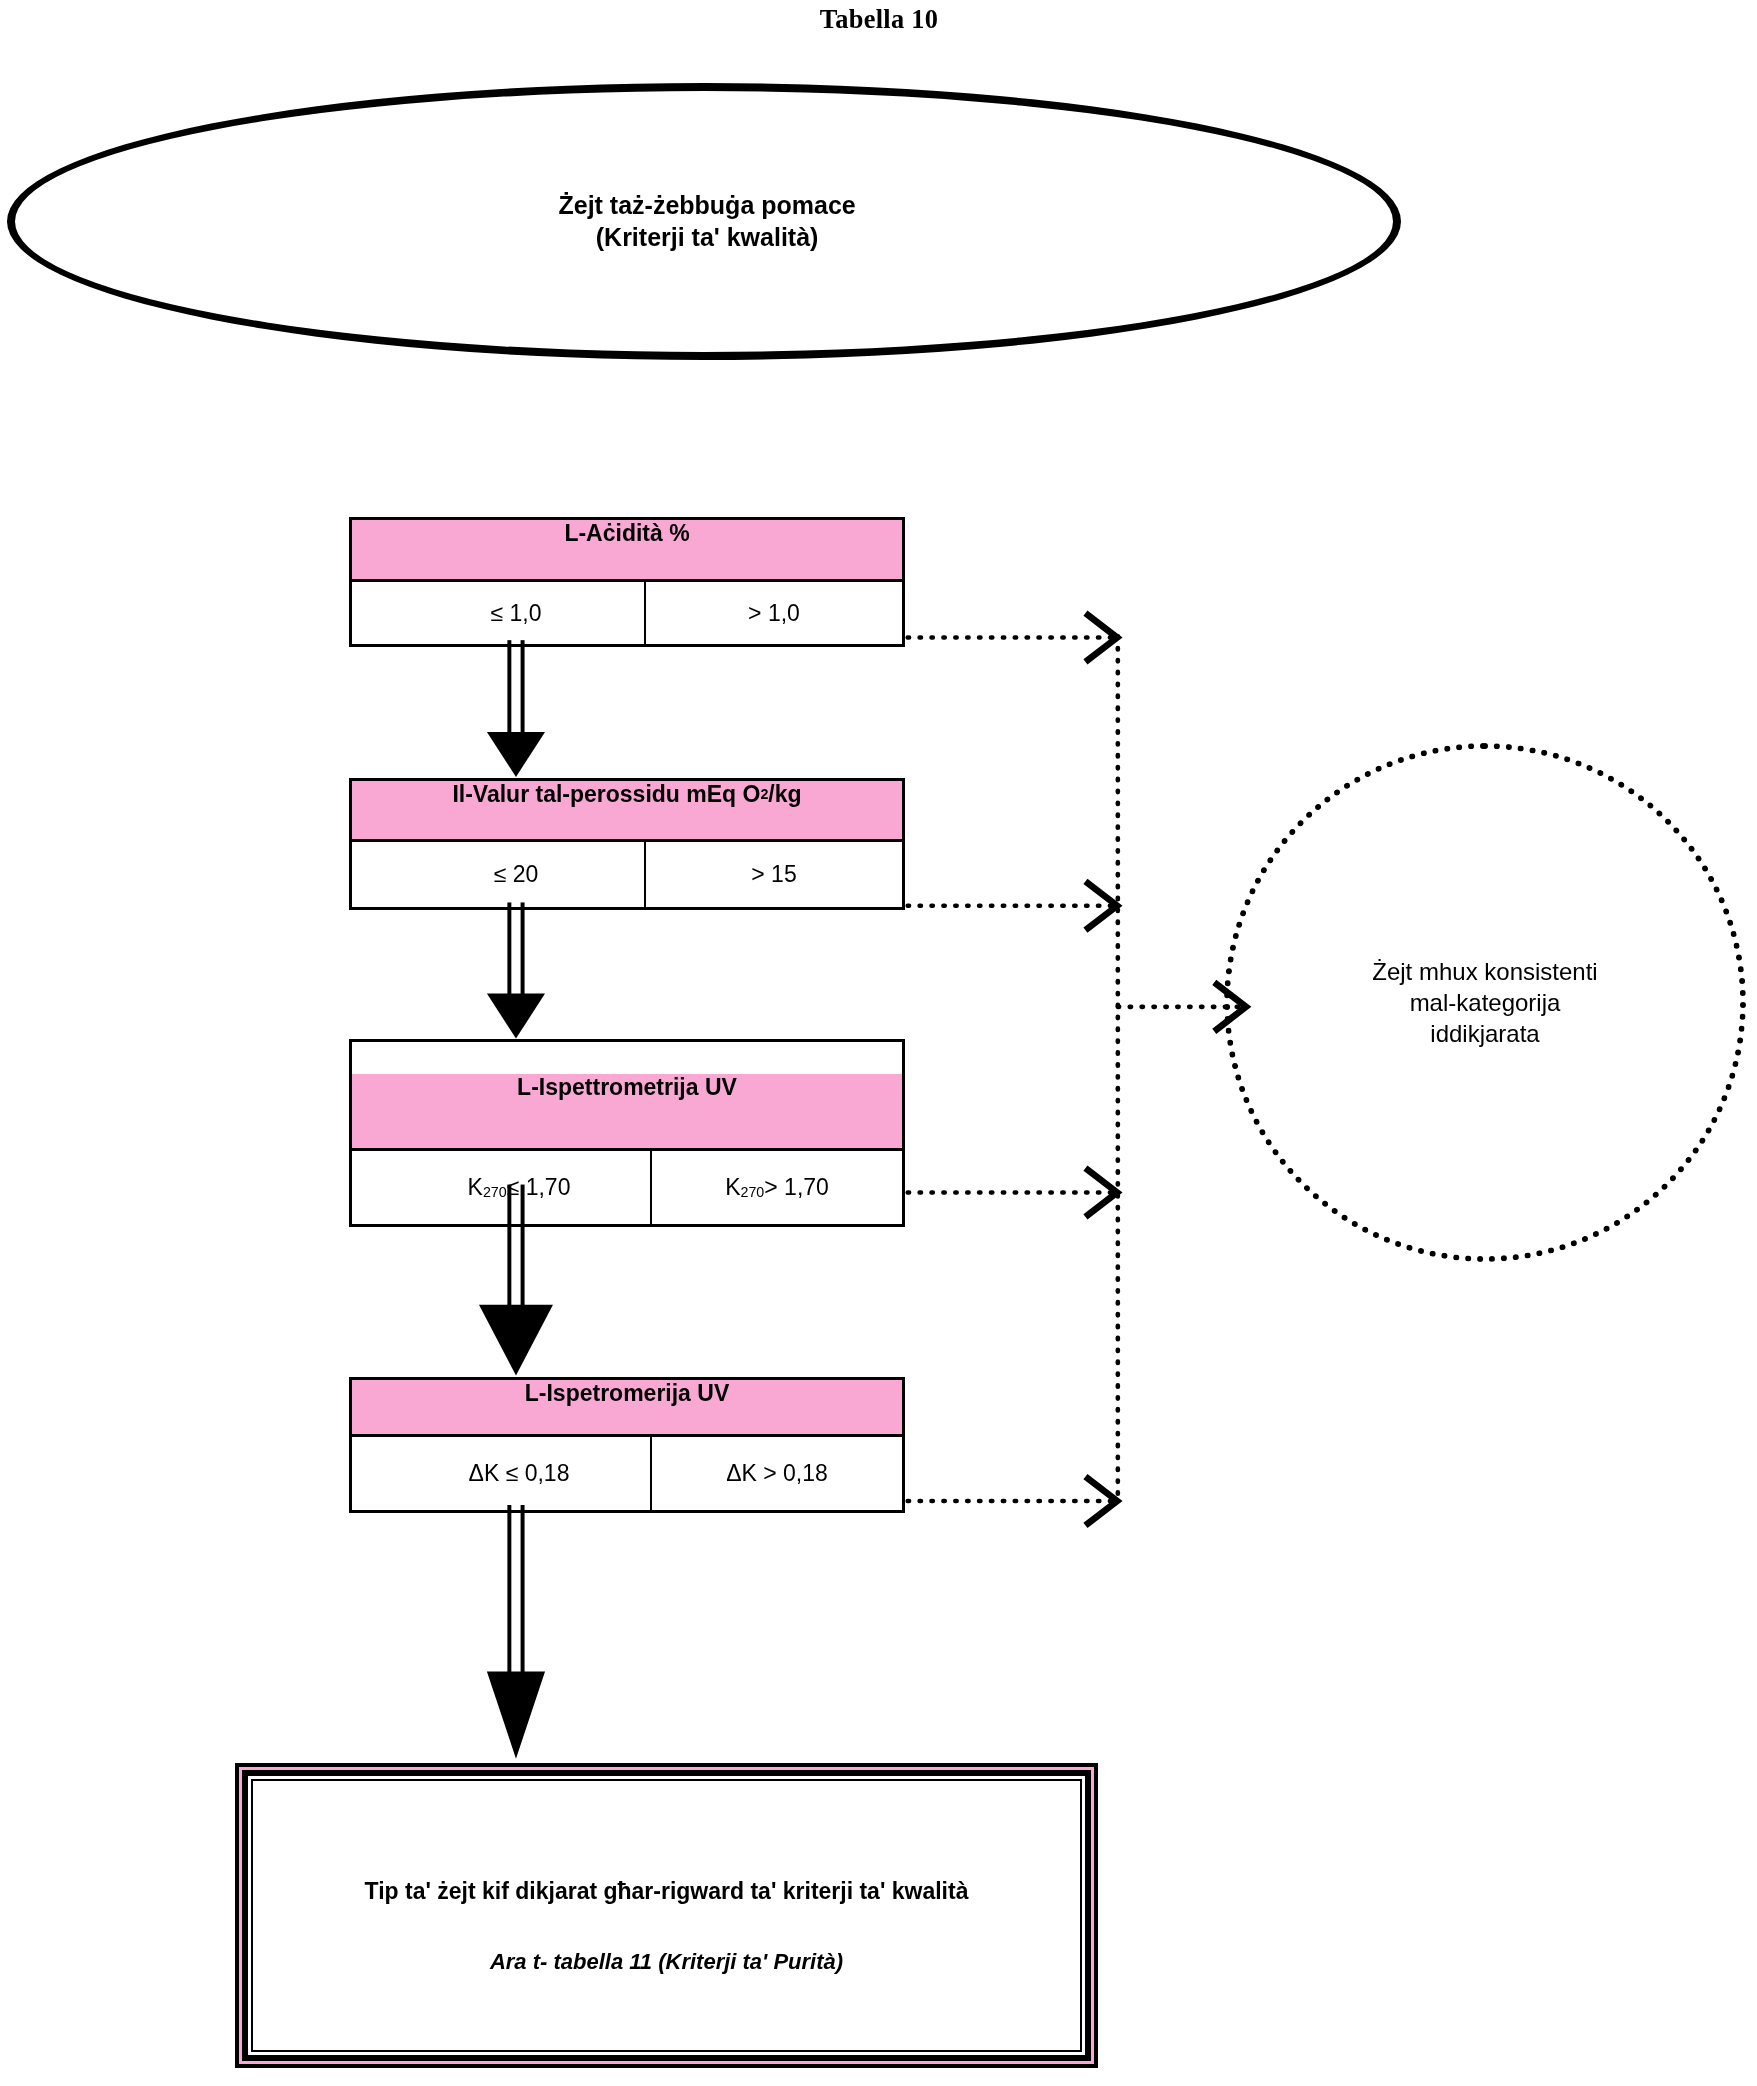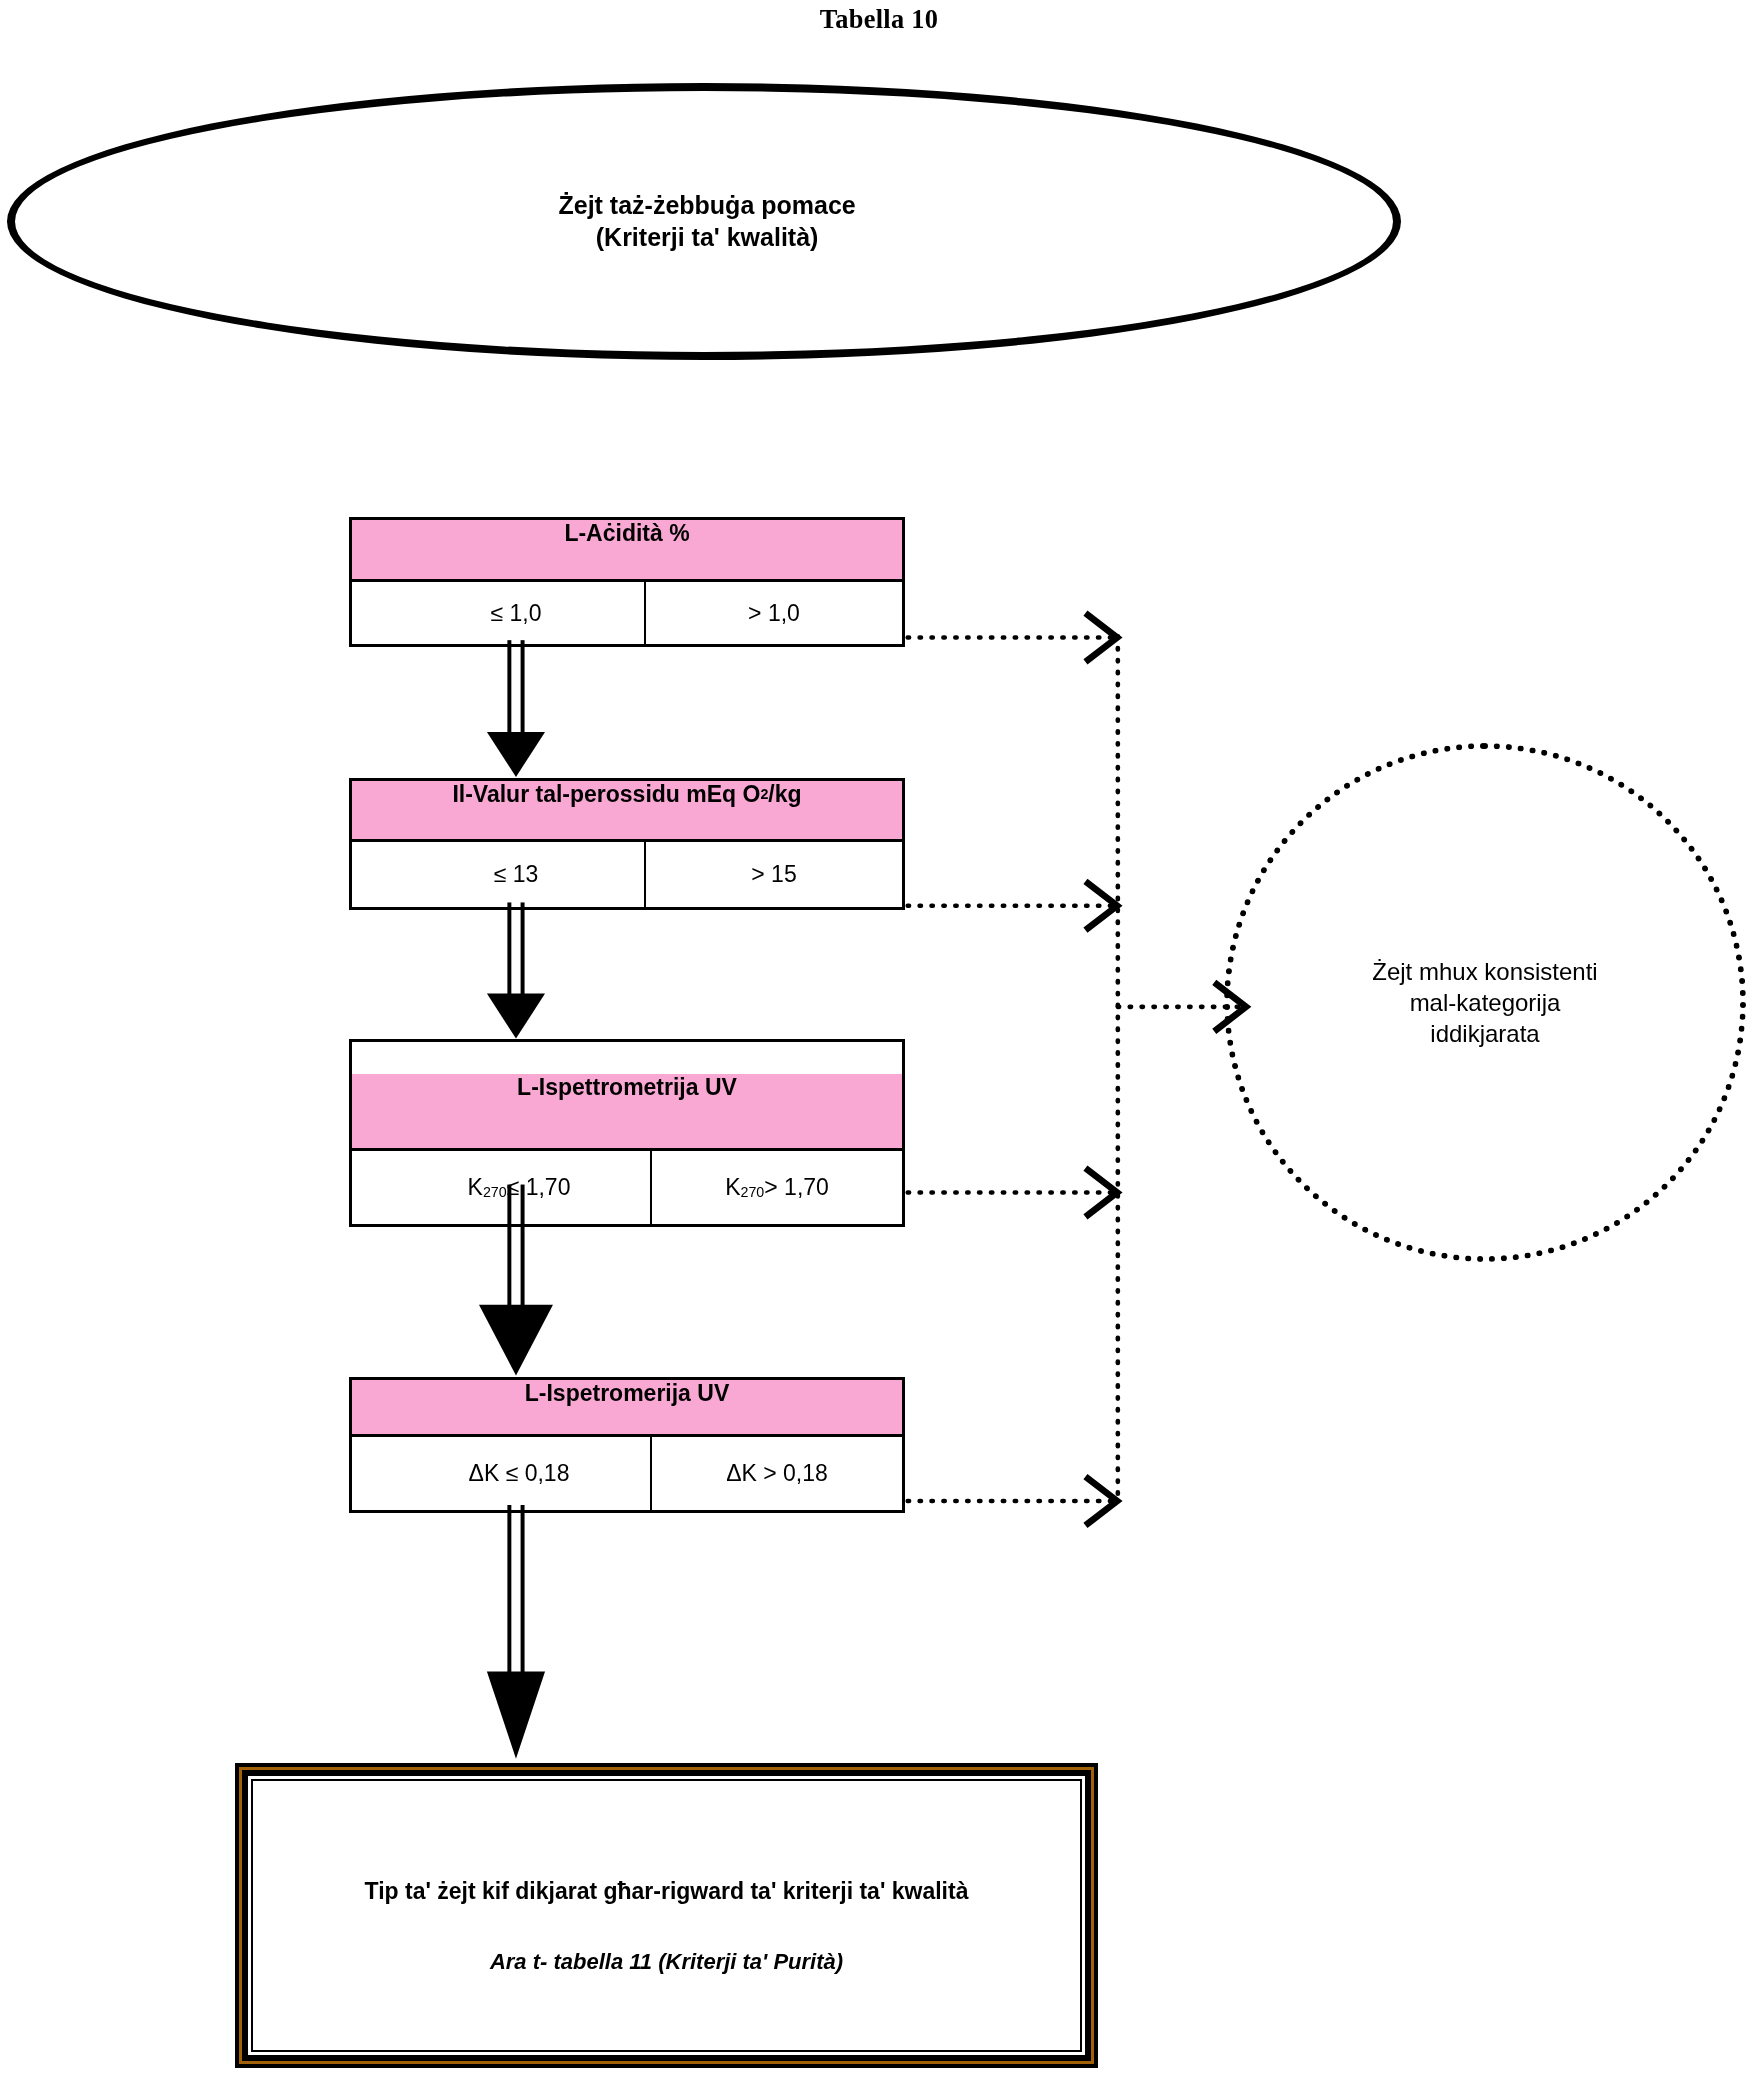--- a/index.html
+++ b/index.html
@@ -152,21 +152,21 @@
 
   
   .final-box {
     position: absolute;
     left: 235px;
     top: 1763px;
     width: 863px;
     height: 305px;
     border: 4px solid #000000;
     box-sizing: border-box;
-    background: #a16207;
+    background: #f9a8d4;
     padding: 2.6px;
   }
   .final-box-inner {
     width: 100%;
     height: 100%;
     border: 6.6px solid #000000;
     box-sizing: border-box;
     padding: 3.3px;
     background: #ffffff;
   }
@@ -240,21 +240,21 @@
   </div>
 
   <div class="crit-box" id="box-peroxide">
     <div class="crit-head">
       <span>Il-Valur tal-perossidu mEq O</span>
         <sub>2</sub>
         <span>/kg</span>
     </div>
     <div class="crit-row">
       <div class="crit-cell left-cell">
-        <span>≤ 13</span>
+        <span>≤ 20</span>
           <sub></sub>
           <span></span>
       </div>
       <div class="crit-cell">
         <span>&gt; 15</span>
           <sub></sub>
           <span></span>
       </div>
     </div>
   </div>

